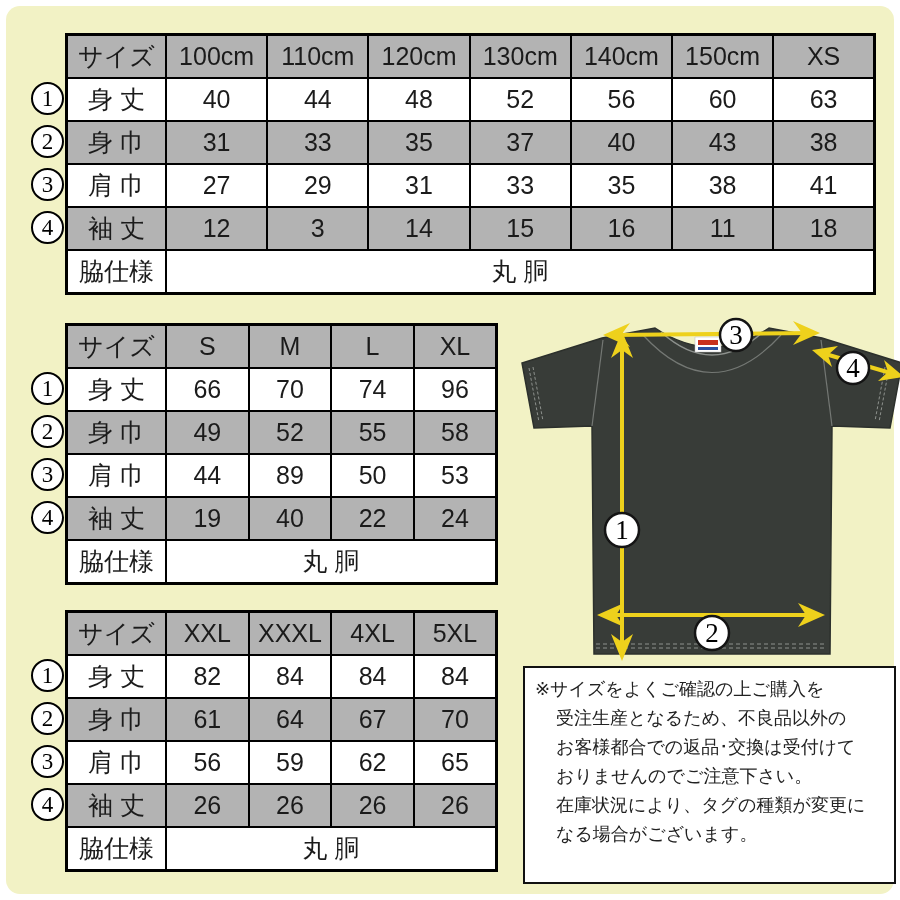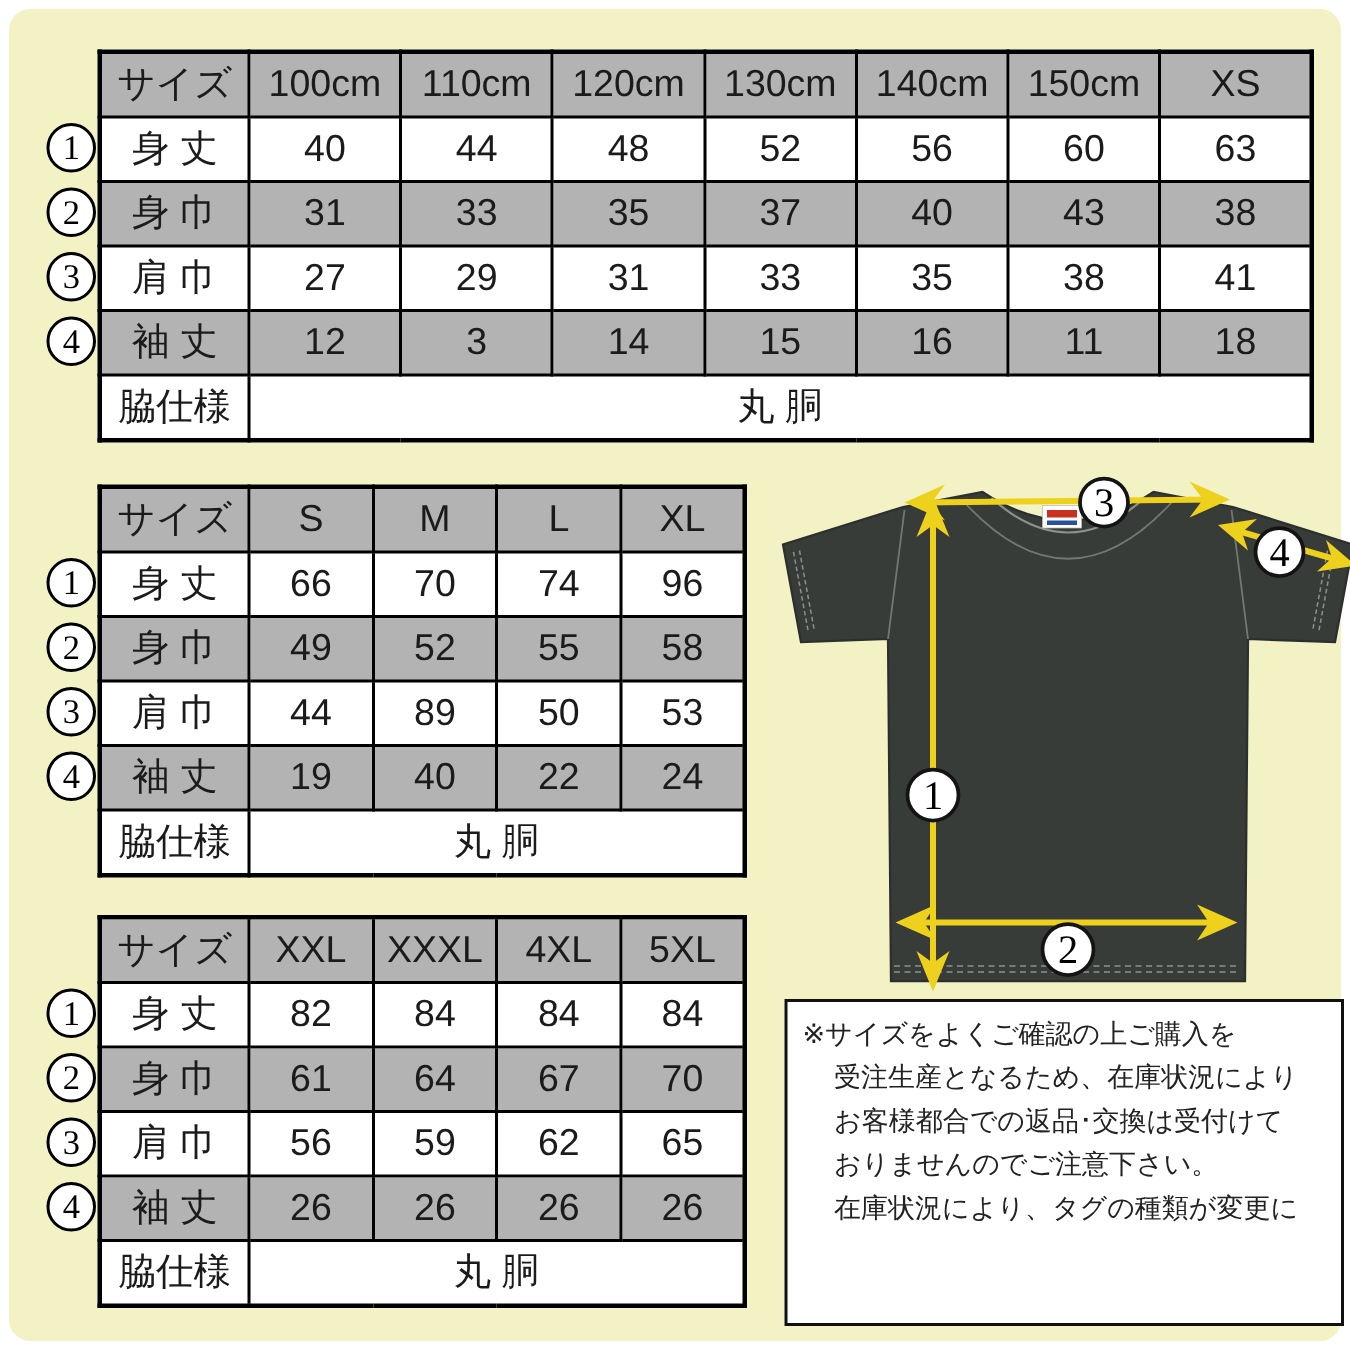--- a/index.html
+++ b/index.html
@@ -271,19 +271,20 @@
       <text class="svg-digit" x="344" y="63" text-anchor="middle">4</text>
       <circle cx="113" cy="216" r="17" fill="#ffffff" stroke="#141414" stroke-width="2.5"></circle>
       <text class="svg-digit" x="113" y="225" text-anchor="middle">1</text>
       <circle cx="203" cy="319" r="17" fill="#ffffff" stroke="#141414" stroke-width="2.5"></circle>
       <text class="svg-digit" x="203" y="328" text-anchor="middle">2</text>
     </g>
   </svg>
 
   <div class="note-box">
     <div class="note-line">※サイズをよくご確認の上ご購入を</div>
-    <div class="note-line indent">受注生産となるため、在庫状況により</div>
+    <div class="note-line indent">受注生産となるため、不良品以外の</div>
     <div class="note-line indent">お客様都合での返品･交換は受付けて</div>
     <div class="note-line indent">おりませんのでご注意下さい。</div>
     <div class="note-line indent">在庫状況により、タグの種類が変更に</div>
+    <div class="note-line indent">なる場合がございます。</div>
   </div>
 
 </div>
 
 </body></html>

